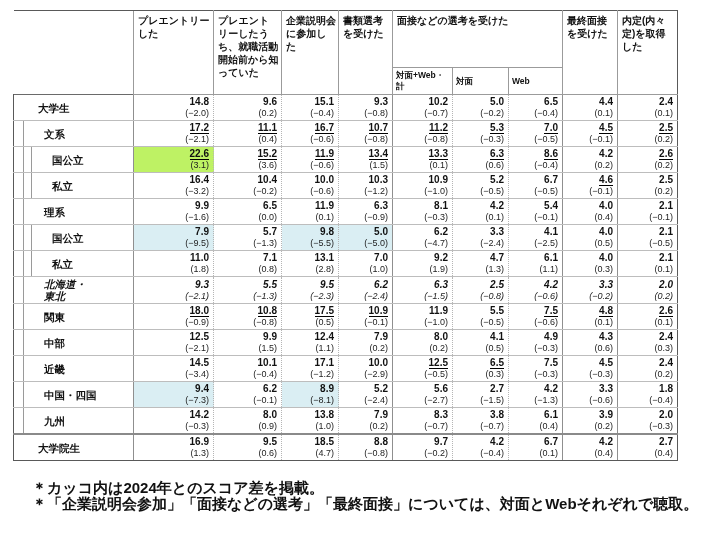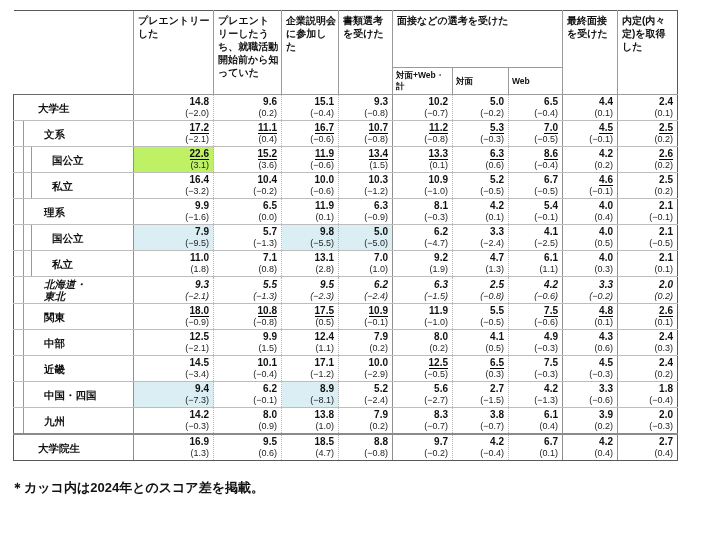--- a/index.html
+++ b/index.html
@@ -59,21 +59,21 @@
     background-image:linear-gradient(#9a9a9a,#9a9a9a),linear-gradient(#9a9a9a,#9a9a9a);
     background-size:1px 100%,1px 100%;background-position:9px 0,17px 0;
   }
   .val{line-height:12px;}
   .diff{font-size:9px;line-height:11px;font-weight:400;color:#222;}
   .num.u{border-bottom:1.2px solid #000;}
   td.h-o{background:#bef264;}
   td.h-b{background:#daeef3;}
 
   
-  .notes{margin:19px 0 0 11px;font-size:13px;font-weight:600;line-height:15px;color:#111;}
+  .notes{margin:19px 0 0 32px;font-size:15px;font-weight:600;line-height:15px;color:#111;}
   .note{margin:0 0 1px 0;}
   .note .ul{text-decoration:underline;}
   .sw{display:inline-block;width:14px;height:10px;margin:0 3px;vertical-align:-1px;border:1px solid #d6d6d6;}
   .sw-o{background:#fae5d3;}
   .sw-b{background:#daeef3;}
 
   col.c-label{width:120px;}
   col.c1{width:80px;} col.c2{width:68px;} col.c3{width:57px;} col.c4{width:54px;}
   col.c5{width:60px;} col.c6{width:56px;} col.c7{width:54px;} col.c8{width:55px;} col.c9{width:60px;}
 </style>
@@ -658,15 +658,16 @@
           <td>
             <div class="val"><span class="num">2.7</span></div>
             <div class="diff">(0.4)</div>
           </td>
         </tr>
       </tbody>
   </table>
 
   <div class="notes">
     <div class="note"><span>＊カッコ内は2024年とのスコア差を掲載。</span></div>
+    <div class="note"><span>＊「企業説明会参加」「面接などの選考」「最終面接」については、対面とWebそれぞれで聴取。</span></div>
   </div>
 
 </div>
 
 </body></html>

